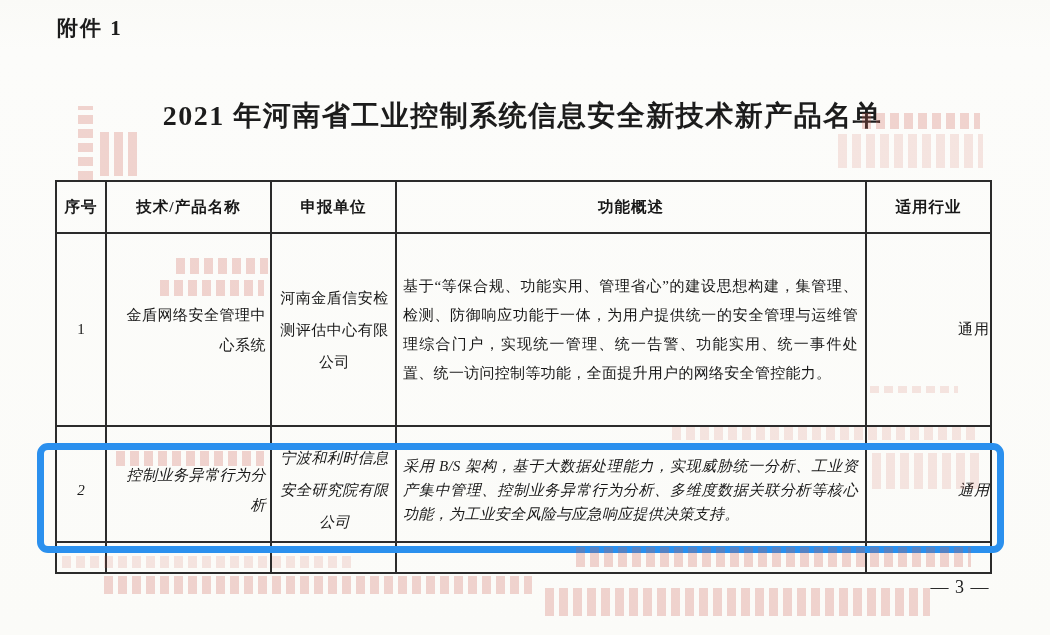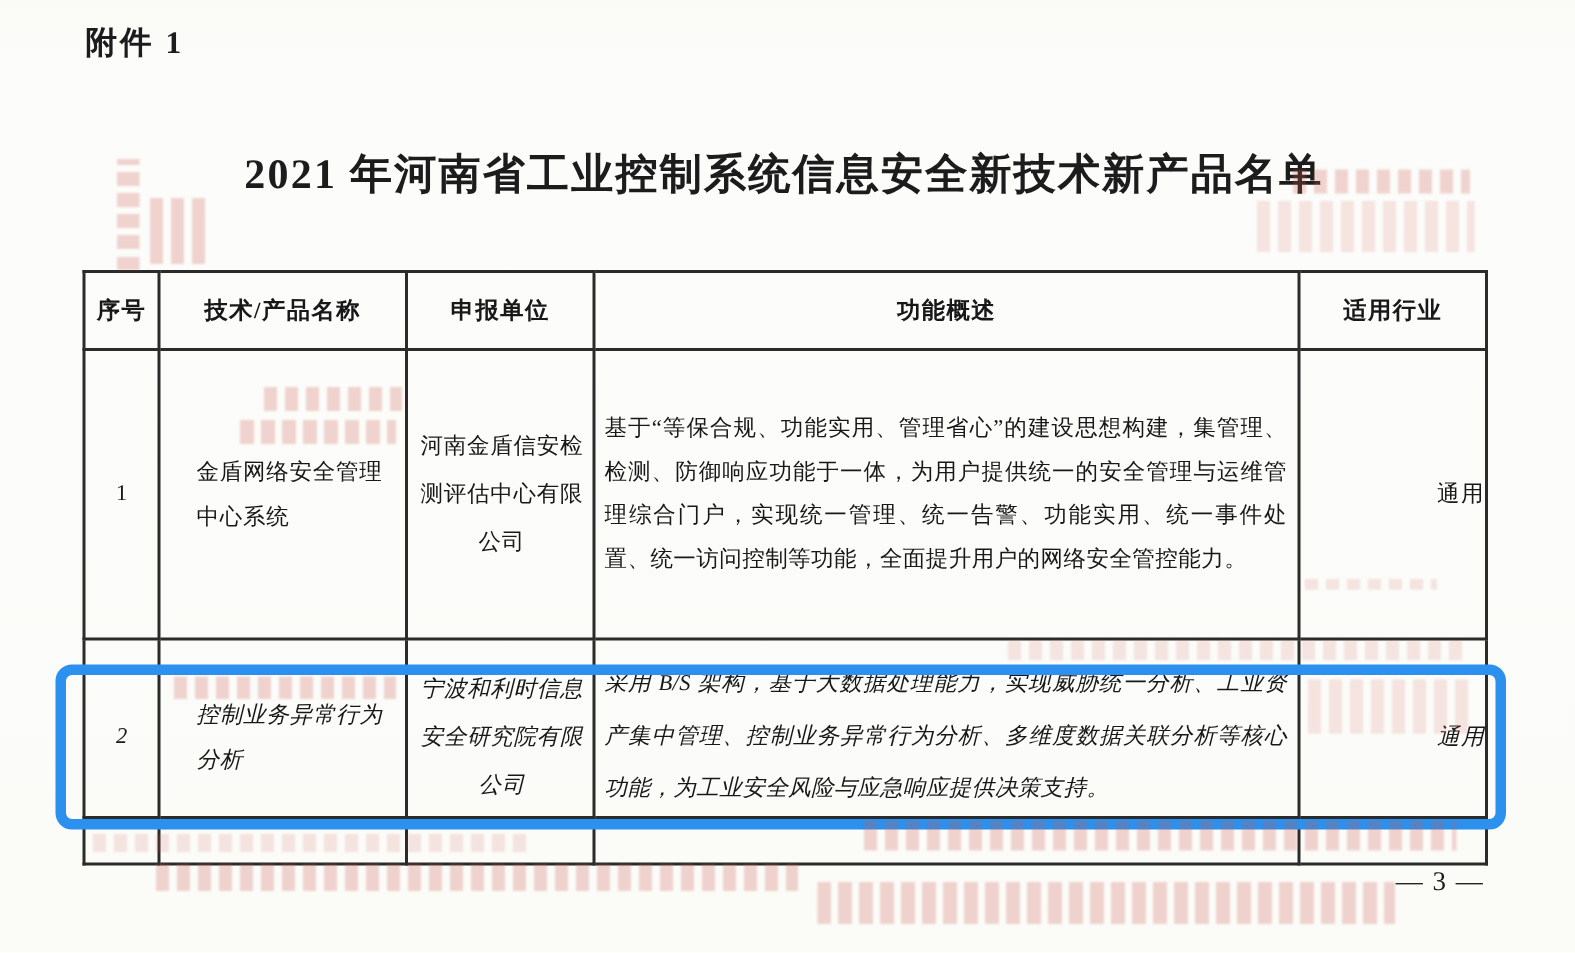--- a/index.html
+++ b/index.html
@@ -50,26 +50,26 @@
     height: 52px;
     font-size: 15.5px;
     font-weight: 700;
     text-align: center;
     letter-spacing: 1px;
   }
   tr.row-1 { height: 193px; }
   tr.row-2 { height: 116px; }
   tr.row-partial { height: 31px; }
   td.cell-no { text-align: center; font-size: 15px; }
-  td.cell-name { text-align: left; padding: 0 4px 0 24px; line-height: 30px; letter-spacing: 0.5px; }
+  td.cell-name { text-align: right; padding: 0 4px 0 6px; line-height: 30px; letter-spacing: 0.5px; }
   td.cell-unit { text-align: center; padding: 0 4px 0 6px; line-height: 32px; letter-spacing: 0.5px; }
   td.cell-summary { text-align: justify; text-justify: inter-ideograph; padding: 0 7px 0 6px; line-height: 29px; letter-spacing: 0.3px; }
   td.cell-industry { text-align: right; letter-spacing: 1px; }
   tr.row-2 td { padding-top: 12px; font-style: italic; }
-  tr.row-2 td.cell-summary { line-height: 35px; border-radius: 18px; }
+  tr.row-2 td.cell-summary { line-height: 24px; border-radius: 18px; }
   .highlight-box {
     position: absolute;
     left: 37px; top: 443px;
     width: 967px; height: 110px;
     border: 7px solid #2b90ee;
     border-radius: 11px;
     pointer-events: none;
   }
   .page-number {
     position: absolute;

